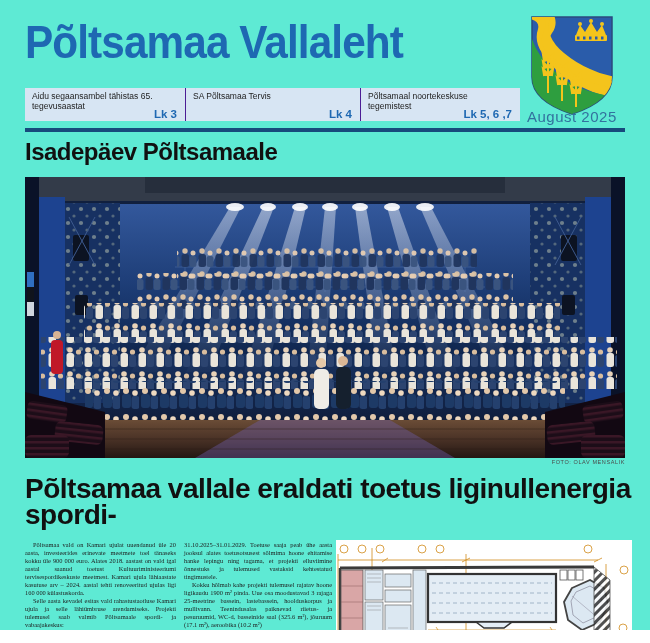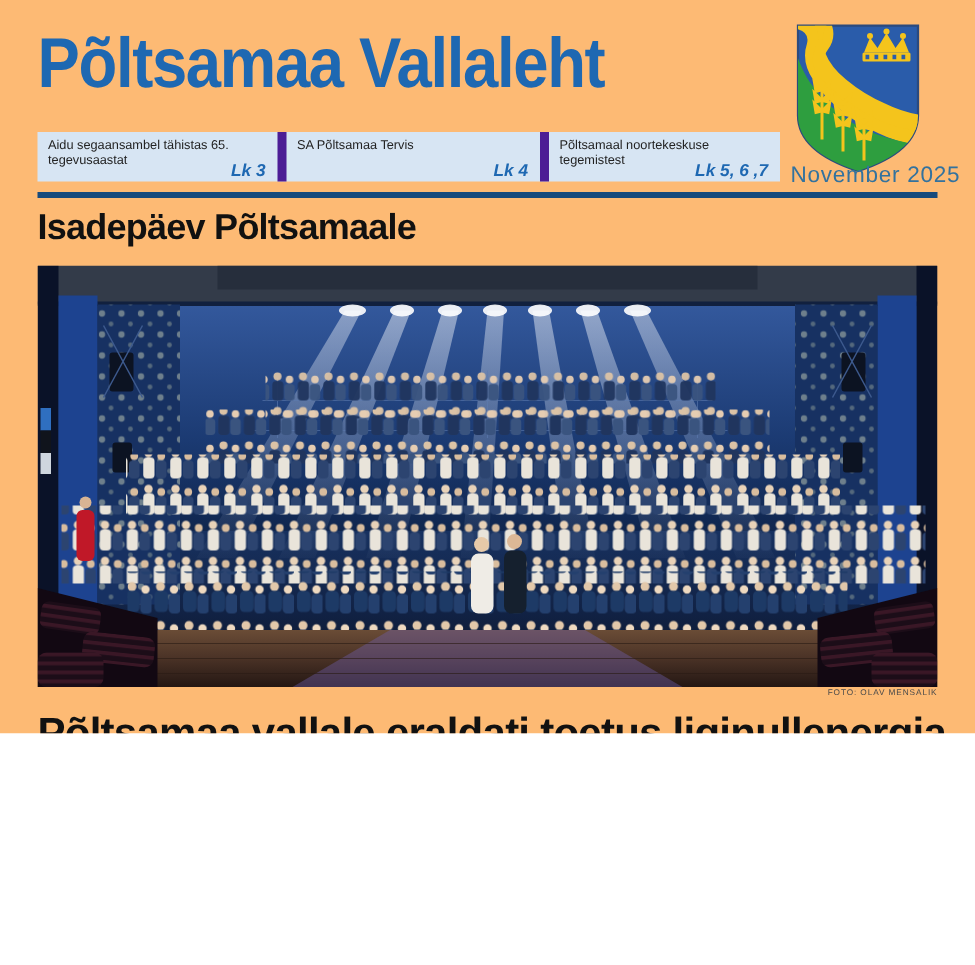--- a/index.html
+++ b/index.html
@@ -1,28 +1,28 @@
 <!DOCTYPE html>
 <html><head>
 <meta charset="utf-8">
 <style>
   html,body{margin:0;padding:0;background:#fff;}
-  .page{position:relative;width:650px;height:489px;background:#fdba74;overflow:hidden;
+  .page{position:relative;width:650px;height:630px;background:#5eead4;overflow:hidden;
         font-family:"Liberation Sans",sans-serif;}
 
   
   .masthead-title{position:absolute;left:25px;top:14px;margin:0;font-size:47px;font-weight:bold;
         color:#1e68b2;letter-spacing:-1px;transform:scaleX(.9);transform-origin:left top;white-space:nowrap;}
   .crest{position:absolute;left:528px;top:15px;width:88px;height:101px;}
   .teaser-bar{position:absolute;left:25px;top:88px;width:495px;height:33px;background:#d7e5f3;display:flex;}
   .teaser{position:relative;padding:3px 7px 0 7px;box-sizing:border-box;}
-  .teaser+.teaser{border-left:6px solid #4c1d95;}
+  .teaser+.teaser{border-left:1px solid #4c1d95;}
   .t1{width:160px;} .t2{width:175px;} .t3{width:160px;}
   .teaser-text{font-size:8.5px;line-height:1.2;color:#222;display:block;}
-  .page-ref{position:absolute;right:8px;bottom:1px;font-size:11.5px;font-weight:bold;color:#1e68b2;font-style:italic;}
+  .page-ref{position:absolute;right:8px;bottom:1px;font-size:11.5px;font-weight:bold;color:#1e68b2;}
   .issue-date{position:absolute;left:527px;top:108px;font-size:15px;color:#33729e;letter-spacing:.5px;}
   .header-rule{position:absolute;left:25px;top:128px;width:600px;height:4px;background:#174a7c;}
 
   
   .headline1{position:absolute;left:25px;top:138px;margin:0;font-size:24px;font-weight:bold;color:#111;
         letter-spacing:-.5px;}
   .headline2{position:absolute;left:25px;top:476px;margin:0;font-size:28px;font-weight:bold;color:#111;
         letter-spacing:-.5px;line-height:26px;}
 
   
@@ -98,21 +98,21 @@
       <div class="teaser t2">
         <span class="teaser-text">SA Põltsamaa Tervis</span>
         <span class="page-ref">Lk 4</span>
       </div>
       <div class="teaser t3">
         <span class="teaser-text">Põltsamaal noortekeskuse tegemistest</span>
         <span class="page-ref">Lk 5, 6 ,7</span>
       </div>
     </div>
 
-    <div class="issue-date">November  2025</div>
+    <div class="issue-date">August  2025</div>
     <div class="header-rule"></div>
   </header>
 
   <section>
     <h2 class="headline1">Isadepäev Põltsamaale</h2>
 
     <div class="photo-wrap">
       <svg width="600" height="281" viewBox="0 0 600 281">
         <defs>
           <linearGradient id="bgGrad" x1="0" y1="0" x2="0" y2="1">

